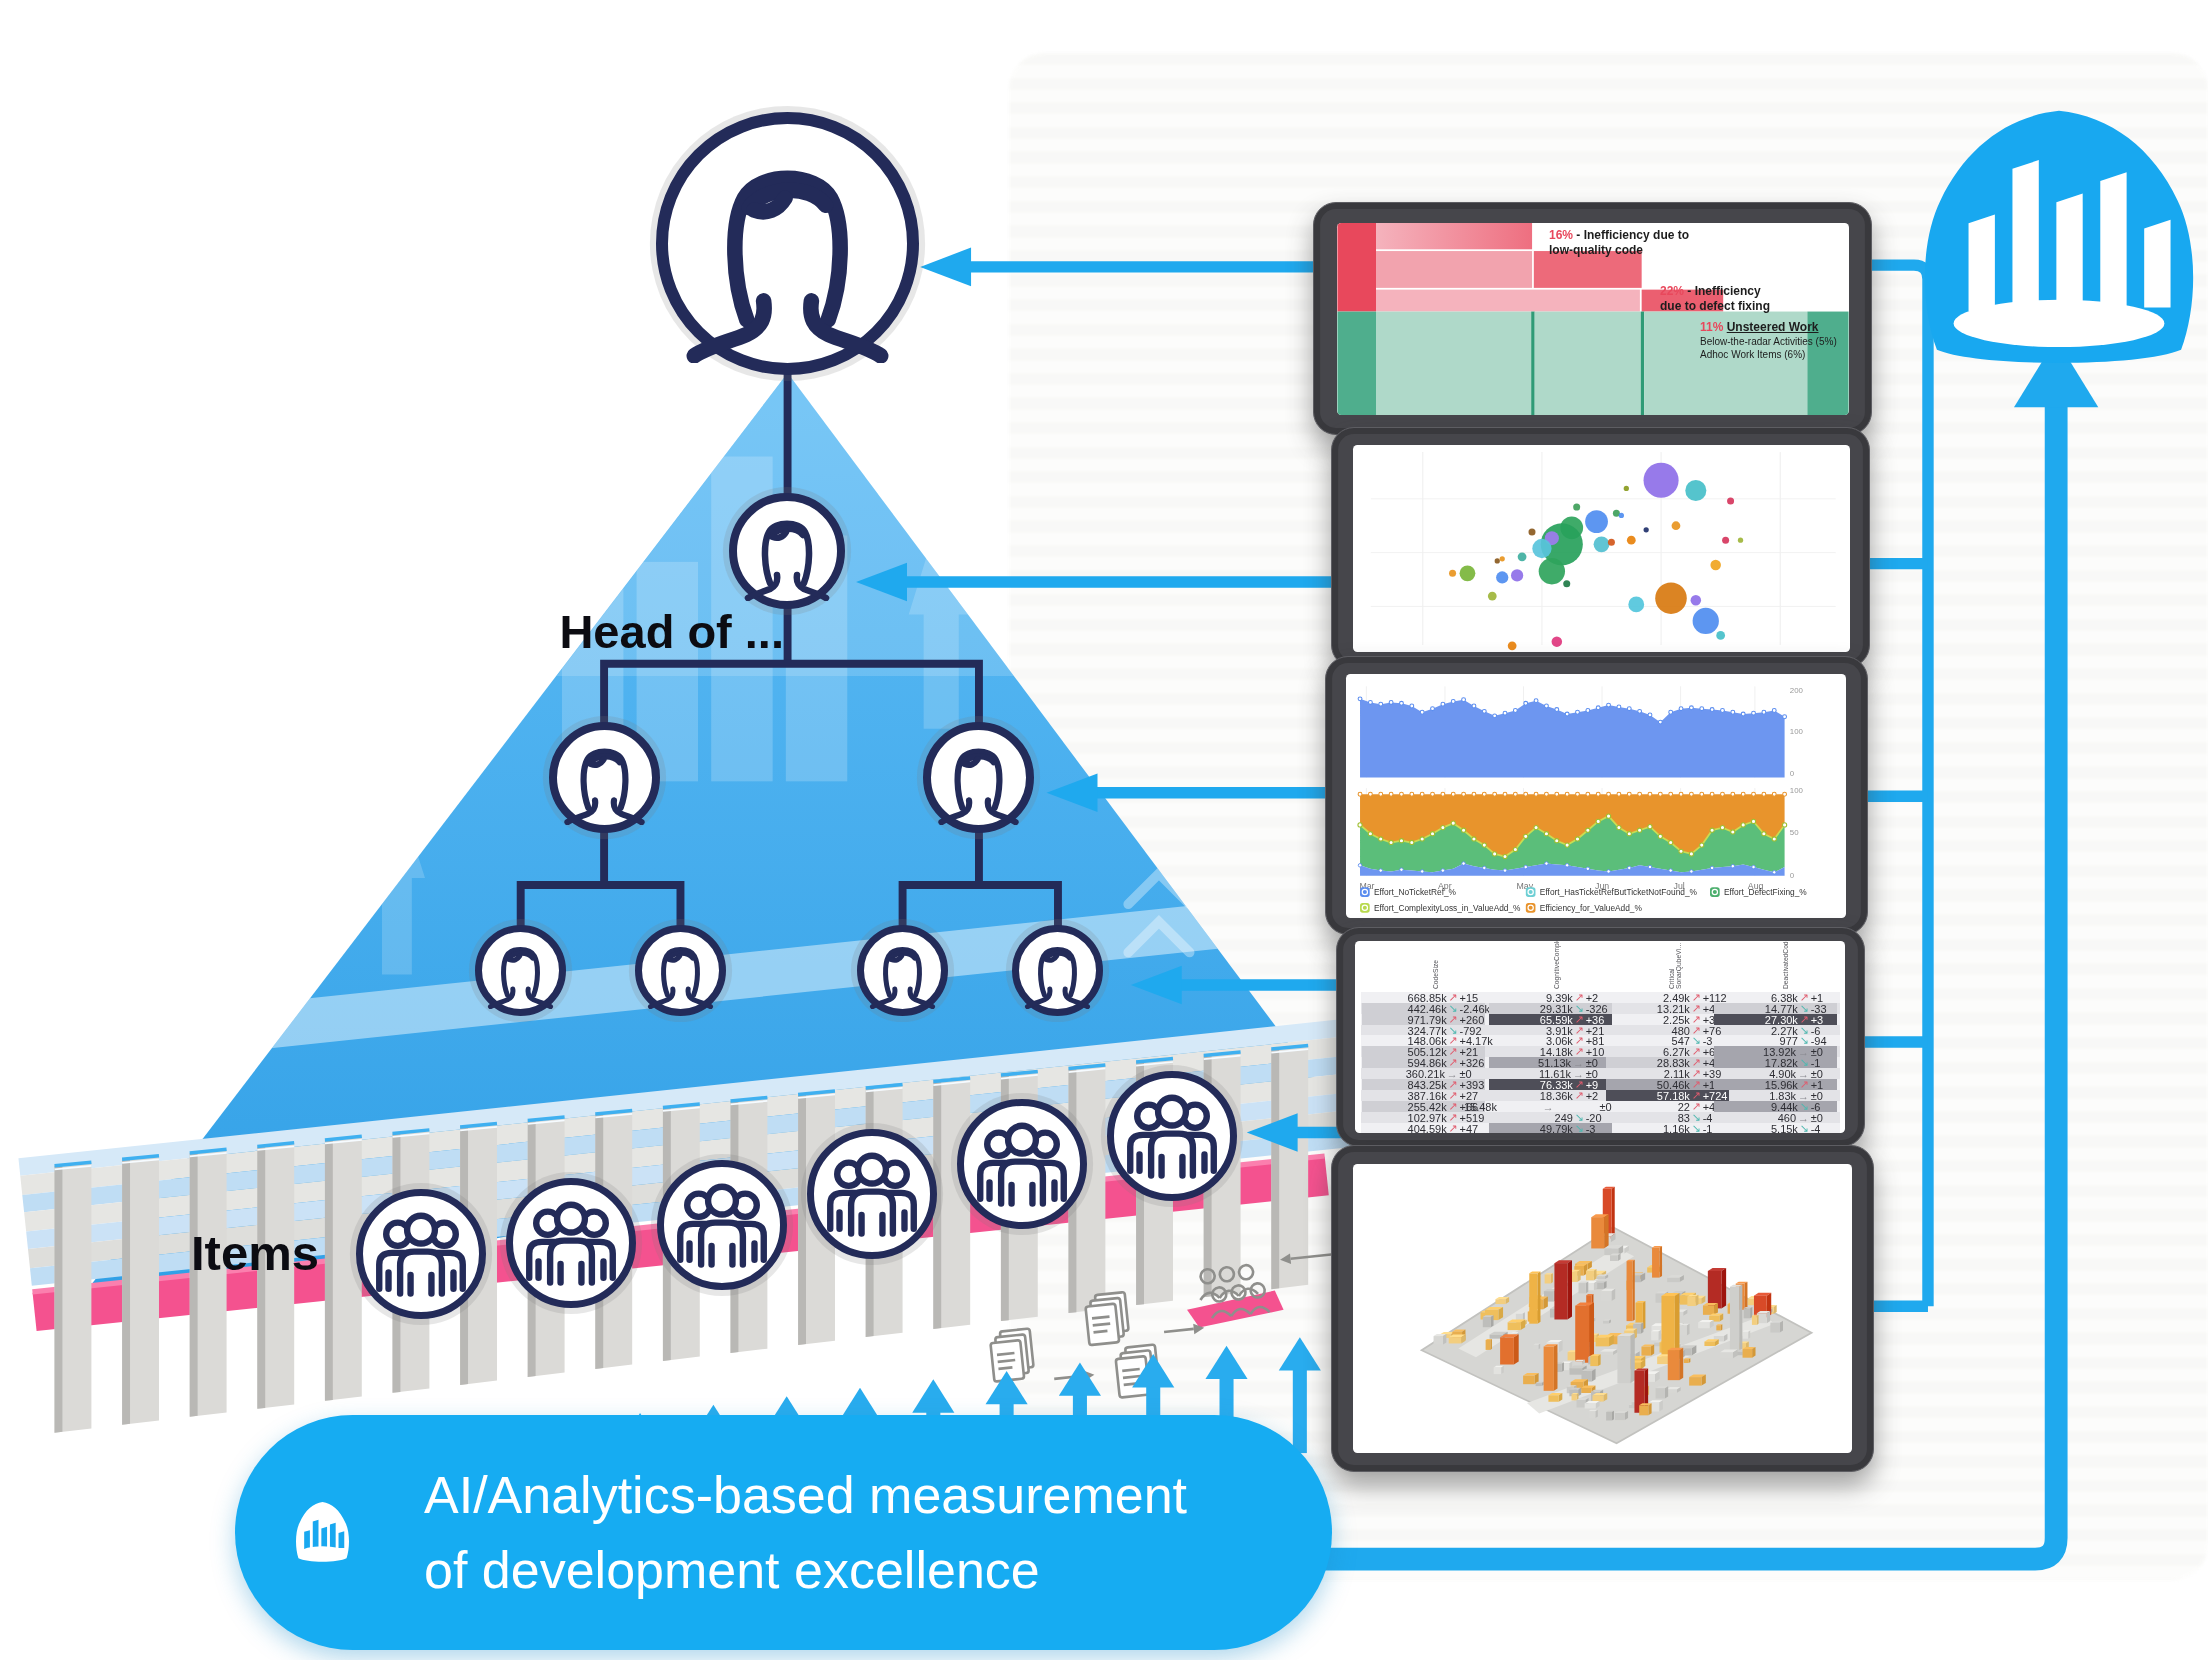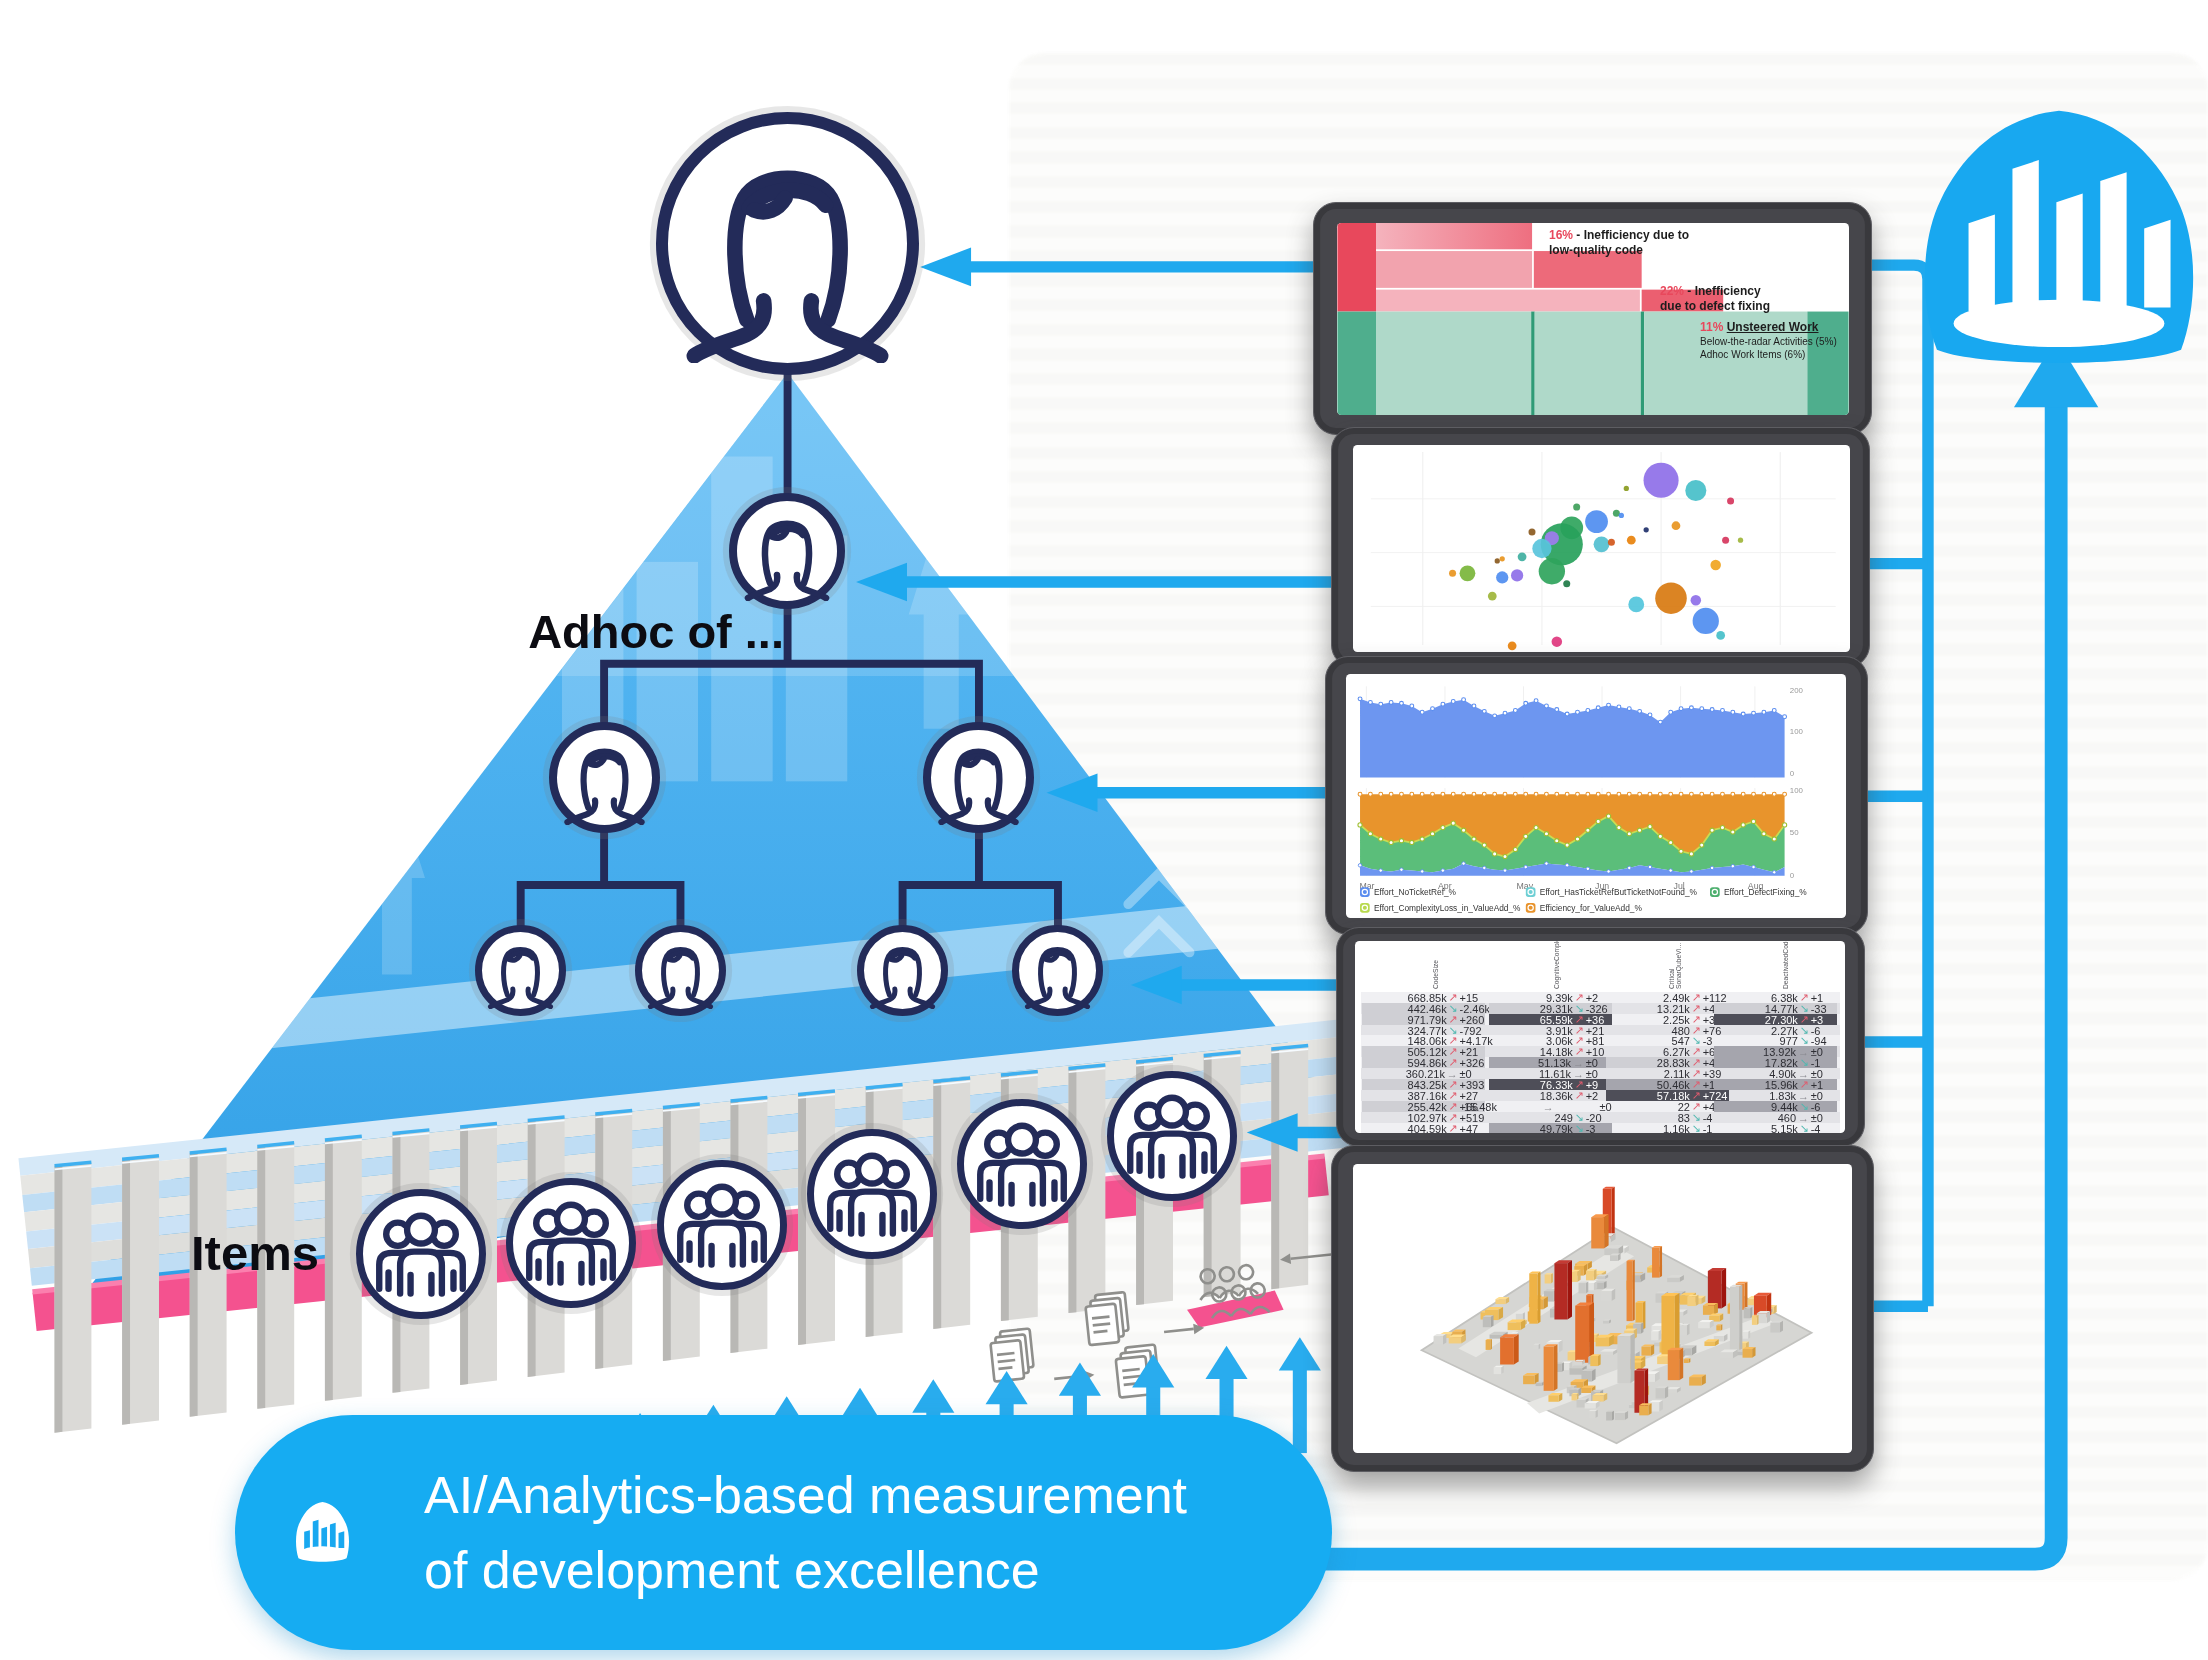--- a/index.html
+++ b/index.html
@@ -399,21 +399,21 @@
     <svg viewBox="0 0 132 132" width="116" height="116">
       <use href="#sym-team"></use>
     </svg>
   </div>
 <div class="abs person-node" style="left:1107px;top:1071px;width:130px;height:130px;border-width:7px;">
     <svg viewBox="0 0 132 132" width="116" height="116">
       <use href="#sym-team"></use>
     </svg>
   </div>
 
-<div class="abs diagram-label" style="left:509px;top:604px;width:275px;text-align:right;font-size:47px;">Adhoc of ...</div>
+<div class="abs diagram-label" style="left:509px;top:604px;width:275px;text-align:right;font-size:47px;">Head of ...</div>
 <div class="abs diagram-label" style="left:191px;top:1225px;font-size:49px;">Items</div>
 
 <div class="abs frame" style="left:1313px;top:202px;width:557px;height:231px;">
   <div class="screen" id="screen-treemap" style="left:23px;top:20px;width:512px;height:192px;"><svg width="512" height="192" viewBox="0 0 583 219">
         <defs>
           <linearGradient id="pinkGrad" x1="0" y1="0" x2="1" y2="0">
             <stop offset="0" stop-color="#F5B3BD"></stop>
             <stop offset="1" stop-color="#EE6F80"></stop>
           </linearGradient>
         </defs>

